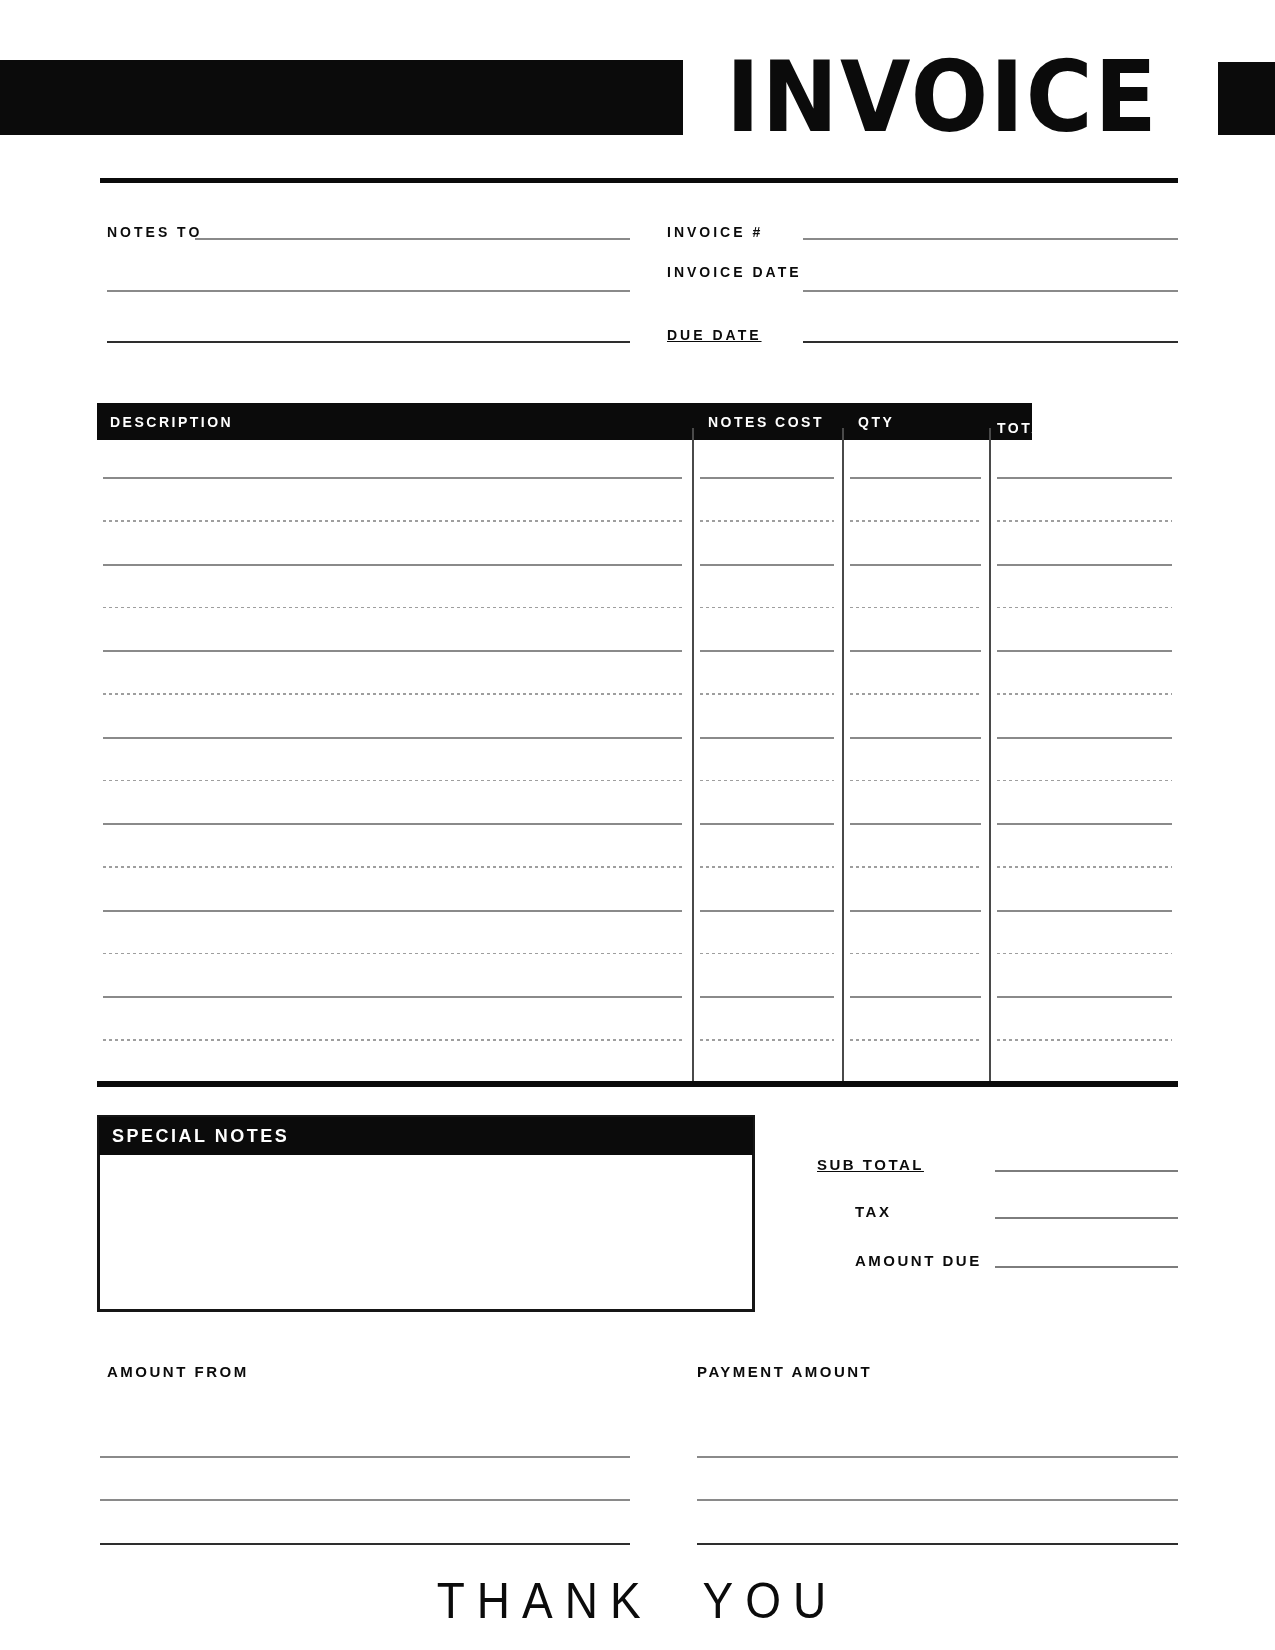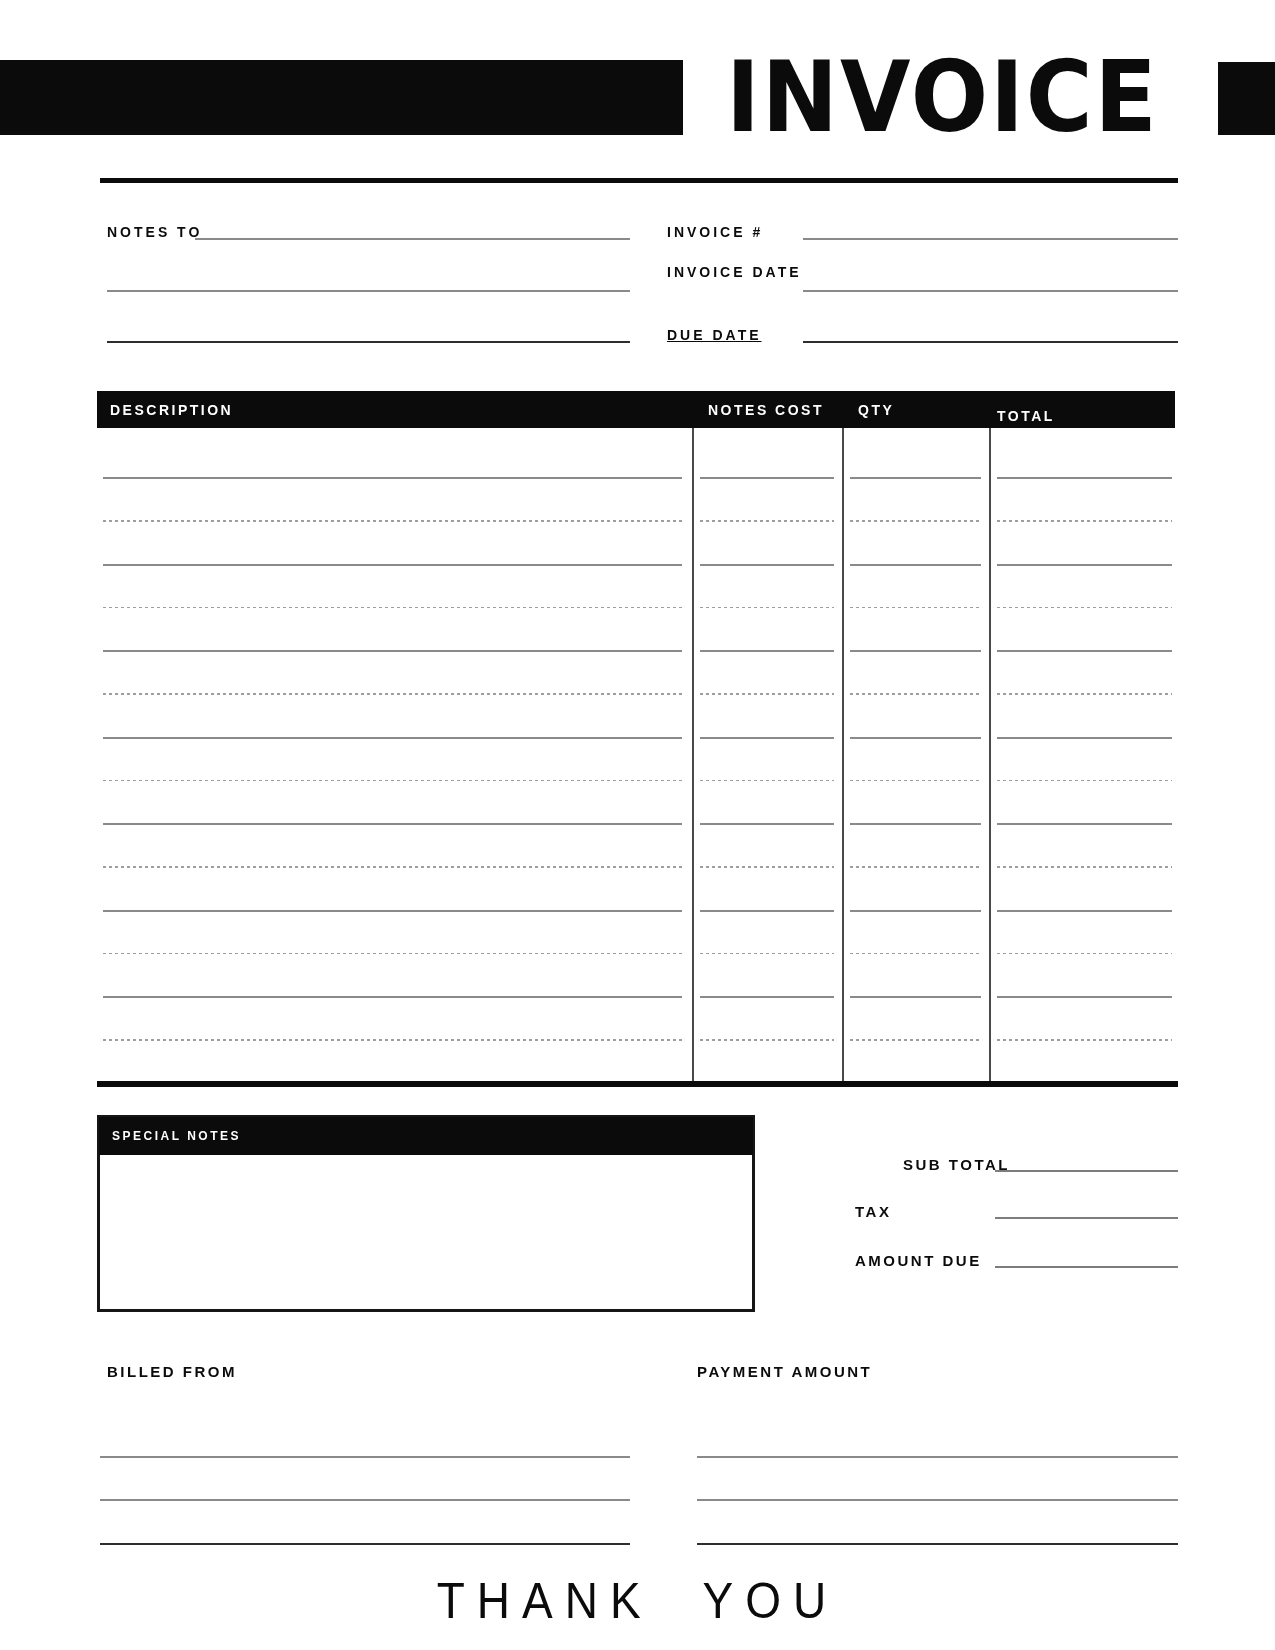--- a/index.html
+++ b/index.html
@@ -31,21 +31,21 @@
   .form-label{
     font-size:14px;font-weight:700;letter-spacing:3px;
     white-space:nowrap;
   }
   .fill-line{height:2px;background:var(--line_gray,#8a8a8a);}
   .fill-line.dark{background:var(--line_dark,#2e2e2e);}
 
   
   .items-table{left:97px;top:391px;width:1081px;height:696px;}
   .table-header{
-    position:absolute;left:0;top:0;width:1078px;height:37px;
+    position:absolute;left:0;top:12px;width:935px;height:37px;
     background:var(--ink,#0b0b0b);
   }
   .col-label{
     position:absolute;top:0;height:37px;display:flex;align-items:center;
     color:#ffffff;font-size:14px;font-weight:700;letter-spacing:2.5px;white-space:nowrap;
   }
   .col-divider{position:absolute;top:37px;width:2px;height:653px;background:#4a4a4a;}
   .row-line{position:absolute;height:2px;}
   .row-line .seg{position:absolute;top:0;height:2px;}
   .seg.solid{background:var(--line_gray,#8a8a8a);}
@@ -53,21 +53,21 @@
     background:repeating-linear-gradient(90deg,
       var(--dotted,#9e9e9e) 0px, var(--dotted,#9e9e9e) 3px,
       transparent 3px, transparent 6px);
     height:1.6px;
   }
   .table-bottom-rule{position:absolute;left:0;top:690px;width:1081px;height:6px;background:var(--ink,#0b0b0b);}
 
   
   .notes-box{left:97px;top:1115px;width:658px;height:197px;border:3px solid #161616;box-sizing:border-box;background:#fff;}
   .notes-header{position:absolute;left:-1px;top:-1px;width:654px;height:38px;background:var(--ink,#0b0b0b);display:flex;align-items:center;}
-  .notes-label{color:#fff;font-size:12px;font-weight:700;letter-spacing:2.5px;padding-left:13px;}
+  .notes-label{color:#fff;font-size:18px;font-weight:700;letter-spacing:2.5px;padding-left:13px;}
   .notes-area{position:absolute;left:0;top:38px;width:100%;height:calc(100% - 38px);}
 
   
   .totals-label{font-size:15px;font-weight:700;letter-spacing:2.5px;white-space:nowrap;}
   .totals-line{height:2px;background:#7d7d7d;}
 
   
   .footer-label{font-size:15px;font-weight:700;letter-spacing:2.5px;white-space:nowrap;}
   .thank-you{
     left:0;top:1572px;width:1275px;
@@ -201,30 +201,30 @@
     <div class="table-bottom-rule"></div>
   </div>
 
   <div class="abs notes-box">
     <div class="notes-header">
       <div class="notes-label">SPECIAL NOTES</div>
     </div>
     <div class="notes-area"></div>
   </div>
 
-  <div class="abs totals-label" style="left:903px;top:1156px;">SUB TOTAL</div>
+  <div class="abs totals-label" style="left:817px;top:1156px;text-decoration:underline;">SUB TOTAL</div>
   <div class="abs totals-line" style="left:995px;top:1170px;width:183px;"></div>
 
   <div class="abs totals-label" style="left:855px;top:1203px;">TAX</div>
   <div class="abs totals-line" style="left:995px;top:1217px;width:183px;"></div>
 
   <div class="abs totals-label" style="left:855px;top:1252px;">AMOUNT DUE</div>
   <div class="abs totals-line" style="left:995px;top:1266px;width:183px;"></div>
 
-  <div class="abs footer-label" style="left:107px;top:1363px;">BILLED FROM</div>
+  <div class="abs footer-label" style="left:107px;top:1363px;">AMOUNT FROM</div>
   <div class="abs footer-label" style="left:697px;top:1363px;">PAYMENT AMOUNT</div>
 
   <div class="abs fill-line" style="left:100px;top:1456px;width:530px;"></div>
   <div class="abs fill-line" style="left:100px;top:1499px;width:530px;"></div>
   <div class="abs fill-line dark" style="left:100px;top:1543px;width:530px;"></div>
 
   <div class="abs fill-line" style="left:697px;top:1456px;width:481px;"></div>
   <div class="abs fill-line" style="left:697px;top:1499px;width:481px;"></div>
   <div class="abs fill-line dark" style="left:697px;top:1543px;width:481px;"></div>
 

